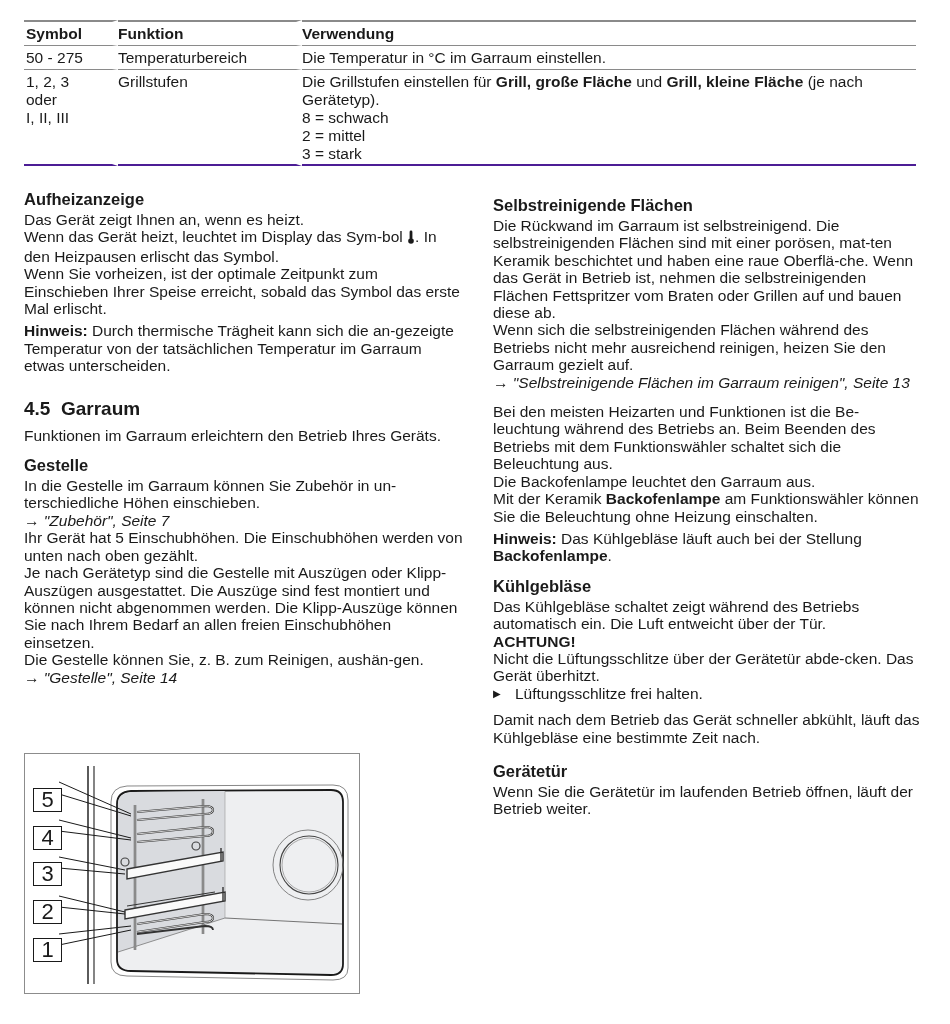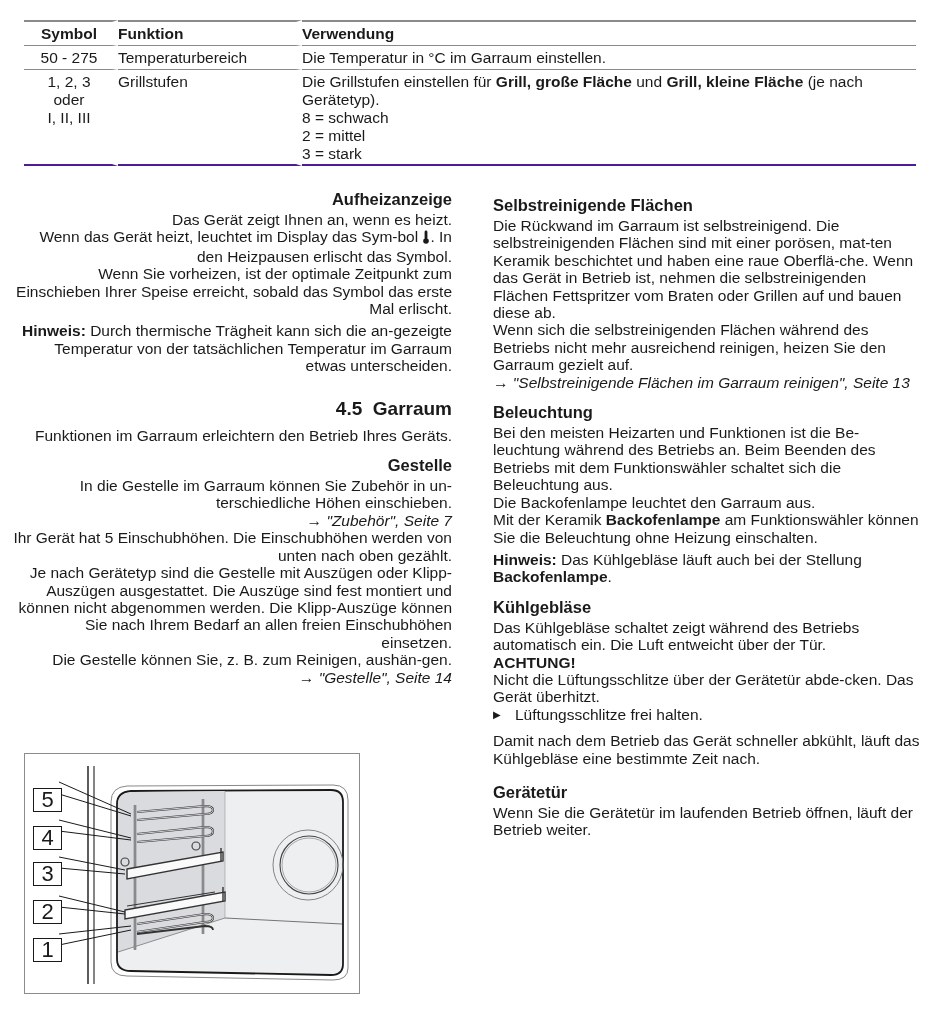--- a/index.html
+++ b/index.html
@@ -14,28 +14,28 @@
       font-size: 15.5px; line-height: 18px;
     }
     .tbl th, .tbl td { text-align: left; vertical-align: top; padding: 2px 0 2px 2px; }
     .tbl th { font-weight: bold; padding-top: 3px; padding-bottom: 2px; }
     .tbl .c1 { width: 86px; }
     .tbl .c2 { width: 178px; }
     .tbl thead tr th { border-top: 2px solid #8a8a8a; border-bottom: 1.5px solid #8a8a8a; }
     .tbl tbody tr.r1 td { border-bottom: 1.5px solid #8a8a8a; padding-top: 3px; padding-bottom: 2px; }
     .tbl tbody tr.r2 td { border-bottom: 2px solid #4c1d95; padding-top: 3px; padding-bottom: 1px; }
     .tbl .gap-r { border-right: 6px solid #fff; }
-    .tbl th.c1, .tbl td.c1 { padding-left: 2px; text-align: center; }
+    .tbl th.c1, .tbl td.c1 { padding-left: 2px; }
     .tbl th.c2, .tbl td.c2 { padding-left: 0; }
     .tbl th.c3, .tbl td.c3 { padding-left: 0; }
     .tbl .line { display: block; }
 
     
     .col { position: absolute; font-size: 15.5px; line-height: 17.4px; }
-    .col-left { left: 12px; top: 190px; width: 440px; text-align: right; }
+    .col-left { left: 24px; top: 190px; width: 440px; }
     .col-right { left: 493px; top: 196px; width: 430px; }
     h3.sub { font-size: 16.5px; font-weight: bold; margin: 0 0 2px 0; line-height: 19px; }
     h2.sec { font-size: 19px; font-weight: bold; margin: 0 0 7px 0; line-height: 22px; }
     p { margin: 0; }
     .gap-s { height: 5px; }
     .gap-m { height: 12px; }
     .gap-l { height: 17px; }
     .ref { font-style: italic; }
     b { font-weight: bold; }
     .bullet-row { display: flex; }
@@ -187,21 +187,20 @@
   <section>
     <h3 class="sub">Selbstreinigende Flächen</h3>
     <p>Die Rückwand im Garraum ist selbstreinigend. Die selbstreinigenden Flächen sind mit einer porösen, mat-ten Keramik beschichtet und haben eine raue Oberflä-che. Wenn das Gerät in Betrieb ist, nehmen die selbstreinigenden Flächen Fettspritzer vom Braten oder Grillen auf und bauen diese ab.</p>
     <p>Wenn sich die selbstreinigenden Flächen während des Betriebs nicht mehr ausreichend reinigen, heizen Sie den Garraum gezielt auf.</p>
     <p class="ref">→ "Selbstreinigende Flächen im Garraum reinigen", Seite 13</p>
   </section>
 
   <div class="gap-m"></div>
 
   <section>
-    <h3 class="sub">Beleuchtung</h3>
     <p>Bei den meisten Heizarten und Funktionen ist die Be-leuchtung während des Betriebs an. Beim Beenden des Betriebs mit dem Funktionswähler schaltet sich die Beleuchtung aus.</p>
     <p>Die Backofenlampe leuchtet den Garraum aus.</p>
     <p><span>Mit der Keramik </span><b>Backofenlampe</b><span> am Funktionswähler können Sie die Beleuchtung ohne Heizung einschalten.</span></p>
     <div class="gap-s"></div>
     <p><b>Hinweis:</b><span> Das Kühlgebläse läuft auch bei der Stellung </span><b>Backofenlampe</b><span>.</span></p>
   </section>
 
   <div class="gap-m"></div>
 
   <section>

